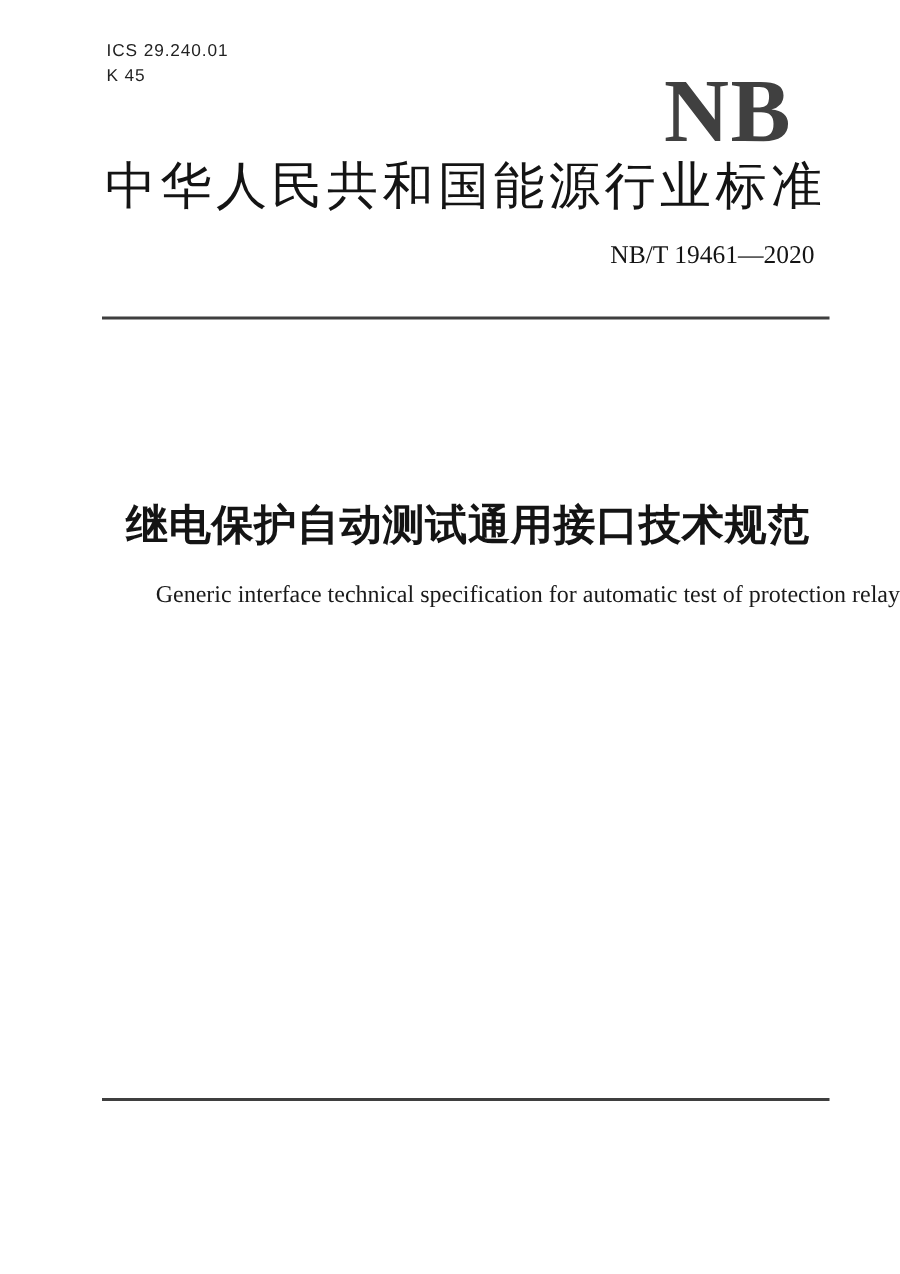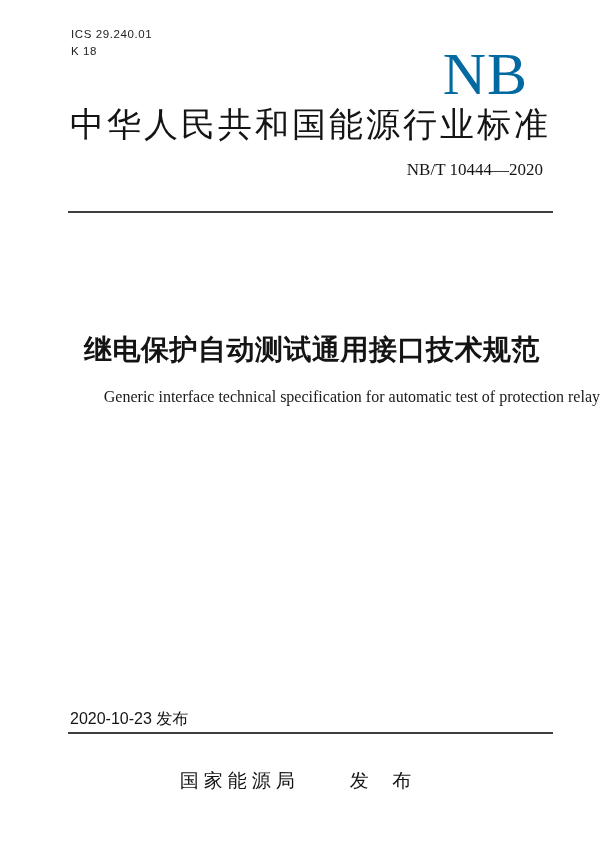--- a/index.html
+++ b/index.html
@@ -26,25 +26,25 @@
     line-height: 17px;
     letter-spacing: 0.6px;
     color: #222;
   }
   
   .nb-logo {
     position: absolute;
     top: 44px;
     right: 72px;
     font-family: "Liberation Serif", serif;
-    font-weight: 400;
+    font-weight: 700;
     font-size: 60px;
     line-height: 1;
     letter-spacing: 1px;
-    color: #0369a1;
+    color: #404040;
   }
   
   .standard-name {
     position: absolute;
     left: 70px;
     right: 52px;
     top: 104px;
     display: flex;
     justify-content: space-between;
     font-size: 34px;
@@ -135,54 +135,48 @@
     letter-spacing: 9px;
   }
 </style>
 </head>
 <body>
 
 <div class="page">
 
   <div class="ics-block">
     <div>ICS 29.240.01</div>
-    <div>K 18</div>
+    <div>K 45</div>
   </div>
 
   <div class="nb-logo">NB</div>
 
   <div class="standard-name">
       <span>中</span>
       <span>华</span>
       <span>人</span>
       <span>民</span>
       <span>共</span>
       <span>和</span>
       <span>国</span>
       <span>能</span>
       <span>源</span>
       <span>行</span>
       <span>业</span>
       <span>标</span>
       <span>准</span>
     </div>
 
-  <div class="standard-number">NB/T 10444—2020</div>
+  <div class="standard-number">NB/T 19461—2020</div>
 
   <div class="rule-top"></div>
 
   <h1 class="title-zh">继电保护自动测试通用接口技术规范</h1>
 
   <div class="title-en">Generic interface technical specification for automatic test of protection relay</div>
 
   <div class="dates-row">
-    <span>2020-10-23 发布</span>
   </div>
 
   <div class="rule-bottom"></div>
 
-  <div class="issuer-row">
-    <span class="issuer-name">国家能源局</span>
-    <span class="issuer-gap"></span>
-    <span class="publish-label">发 布</span>
-  </div>
 
 </div>
 
 </body></html>

